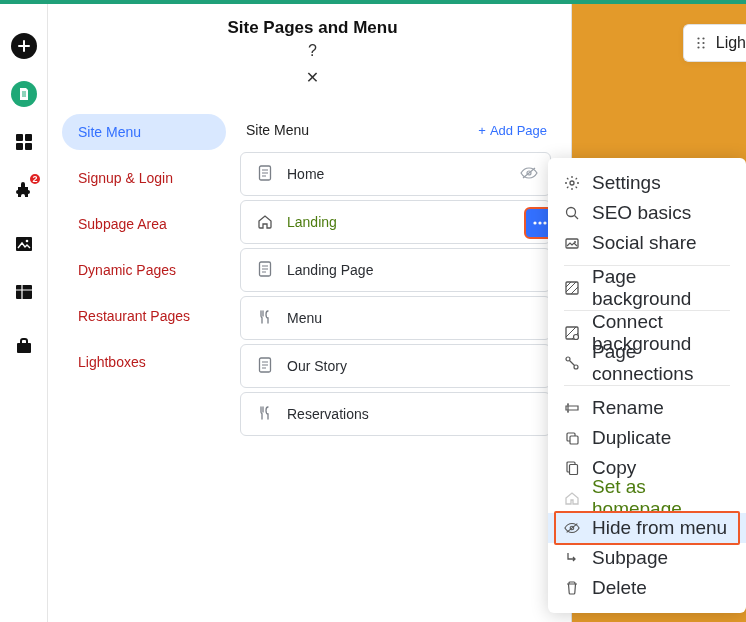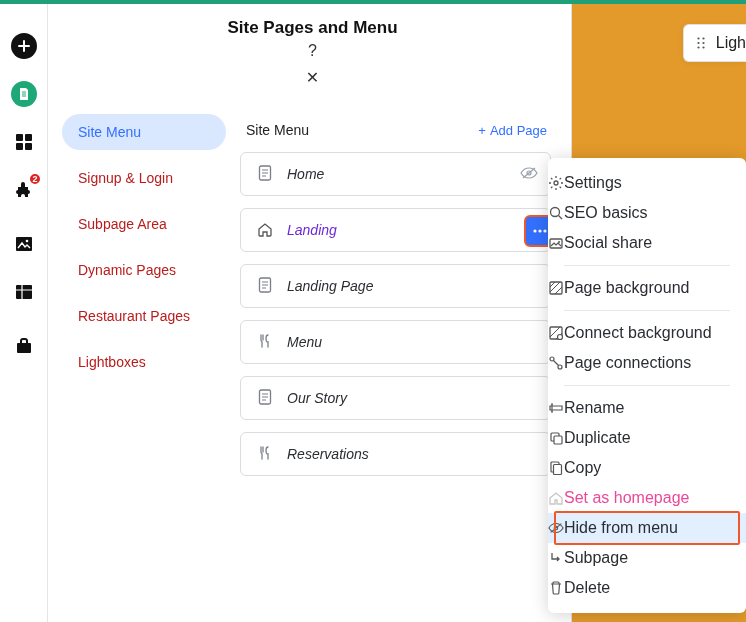--- a/index.html
+++ b/index.html
@@ -22,32 +22,32 @@
 .sidemenu { width: 192px; padding: 6px 14px; }
 .sidemenu-item { padding: 8px 16px; font-size: 14px; color: #b91c1c; border-radius: 18px; cursor: pointer; margin-bottom: 10px; line-height: 20px; }
 .sidemenu-item.active { background: #d9e8ff; color: #3370ff; }
 
 .main { flex: 1; padding: 6px 20px 0 0; }
 .main-head { display: flex; align-items: center; padding: 8px 4px 14px 6px; }
 .main-title { font-size: 14px; color: #222; flex: 1; }
 .add-link { color: #3370ff; font-size: 13px; cursor: pointer; display: flex; align-items: center; gap: 4px; }
 
 .page-list { }
-.page-row { border: 1px solid #d9dde2; border-radius: 6px; height: 44px; display: flex; align-items: center; padding: 0 12px 0 14px; margin-bottom: 12px; background: #fff; position: relative; font-style: italic; }
+.page-row { border: 1px solid #d9dde2; border-radius: 6px; height: 44px; display: flex; align-items: center; padding: 0 12px 0 14px; margin-bottom: 4px; background: #fff; position: relative; }
 .page-row .pg-icon { width: 20px; text-align: center; color: #7a7f87; font-size: 14px; margin-right: 12px; }
 .page-row .pg-label { font-size: 14px; color: #2a2d32; flex: 1; }
 .page-row .pg-eye { color: #9aa0a9; font-size: 14px; }
-.page-row.active .pg-label { color: #6d28d9; }
+.page-row.active .pg-label { color: #4d7c0f; }
 .page-row.active .pg-dots-wrap { position: absolute; right: -6px; top: 6px; width: 32px; height: 32px; border: 2px solid #ef5929; border-radius: 6px; background: #3370ff; display: flex; align-items: center; justify-content: center; color: #fff; }
 .pg-dots-svg circle { fill: #fff; }
 
 .ctxmenu { position: absolute; top: 158px; left: 548px; width: 198px; background: #fff; box-shadow: 0 2px 18px rgba(0,0,0,0.18); border-radius: 6px; padding: 10px 0; z-index: 30; }
-.ctx-item { display: flex; align-items: center; height: 30px; padding: 0 0; font-size: 16px; color: #2a2d32; cursor: pointer; }
+.ctx-item { display: flex; align-items: center; height: 30px; padding: 0 16px; gap: 12px; font-size: 19px; color: #2a2d32; cursor: pointer; }
 .ctx-item .ci-icon { width: 16px; text-align: center; color: #555; display: flex; align-items: center; justify-content: center; }
-.ctx-item.disabled { color: #ec4899; }
+.ctx-item.disabled { color: #4d7c0f; }
 .ctx-item.disabled .ci-icon { color: #c6c6c6; }
 .ctx-sep { height: 1px; background: #e7e7e7; margin: 7px 16px; }
 .ctx-item.highlight { background: #e2efff; position: relative; text-align: right; }
 .ctx-item.highlight::after { content: ""; position: absolute; left: 6px; right: 6px; top: -2px; bottom: -2px; border: 2px solid #ef5929; border-radius: 2px; pointer-events: none; }
 
 .lightbtn { position: absolute; top: 24px; right: 0; height: 38px; background: #fff; border: 1px solid #e0e0e0; border-right: none; border-radius: 6px 0 0 6px; display: flex; align-items: center; padding: 0 0 0 12px; gap: 10px; font-size: 16px; color: #222; z-index: 2; box-shadow: 0 1px 6px rgba(0,0,0,0.06); }
 .lightbtn .drag svg { display: block; }
 </style>
 </head>
 <body>

